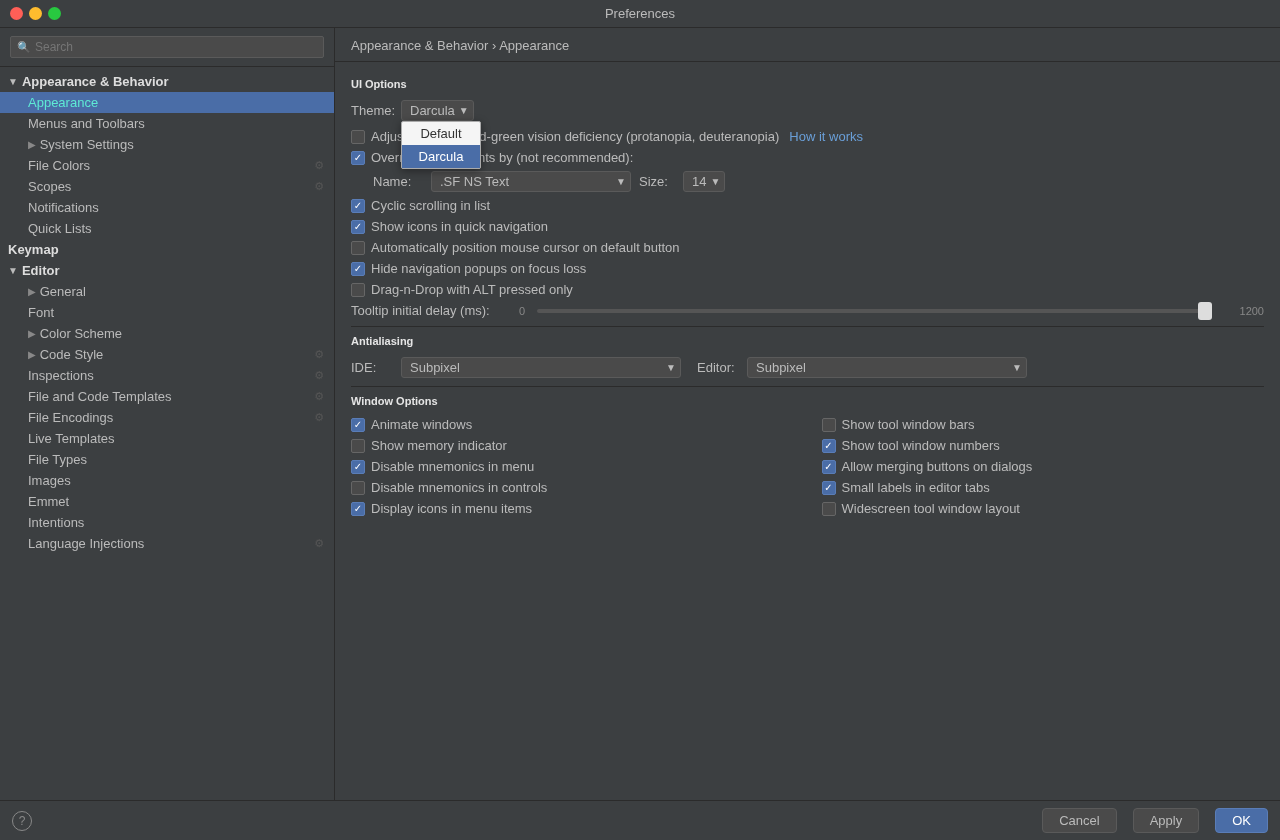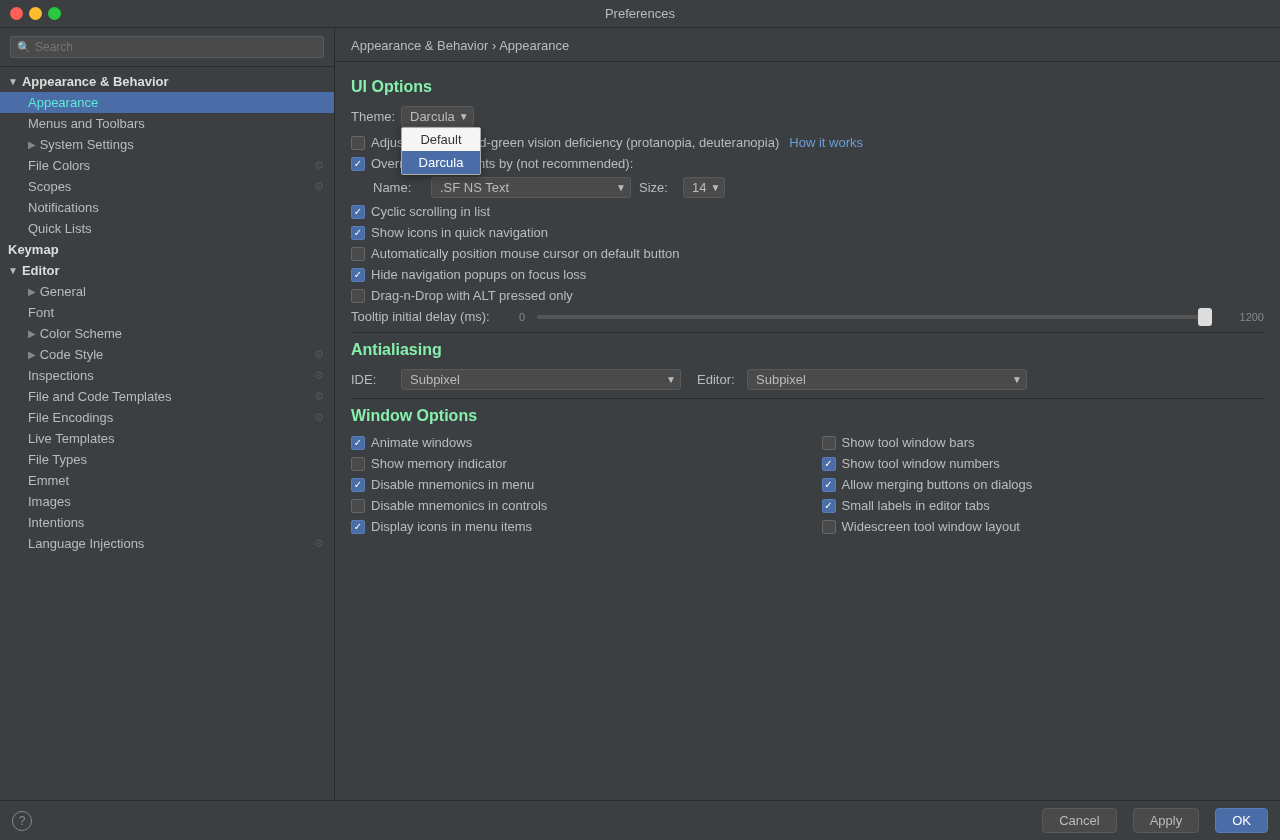--- a/index.html
+++ b/index.html
@@ -125,23 +125,23 @@
       color: #bbbbbb;
     }
     .panel-body {
       flex: 1;
       overflow-y: auto;
       padding: 12px 16px;
     }
 
     
     .section-title {
-      font-size: 16px;
+      font-size: 11px;
       font-weight: 600;
-      color: #86efac;
+      color: #e5e5e5;
       margin-bottom: 10px;
       margin-top: 4px;
     }
 
     
     .form-row {
       display: flex;
       align-items: center;
       margin-bottom: 8px;
       gap: 0;
@@ -412,24 +412,24 @@
         <span>File Encodings</span>
         <span style="margin-left:auto;font-size:11px;color:#555;">⚙</span>
       </div>
       <div class="tree-item sub">
         <span>Live Templates</span>
       </div>
       <div class="tree-item sub">
         <span>File Types</span>
       </div>
       <div class="tree-item sub">
+        <span>Images</span>
+      </div>
+      <div class="tree-item sub">
         <span>Emmet</span>
-      </div>
-      <div class="tree-item sub">
-        <span>Images</span>
       </div>
       <div class="tree-item sub">
         <span>Intentions</span>
       </div>
       <div class="tree-item sub">
         <span>Language Injections</span>
         <span style="margin-left:auto;font-size:11px;color:#555;">⚙</span>
       </div>
     </div>
   </div>

